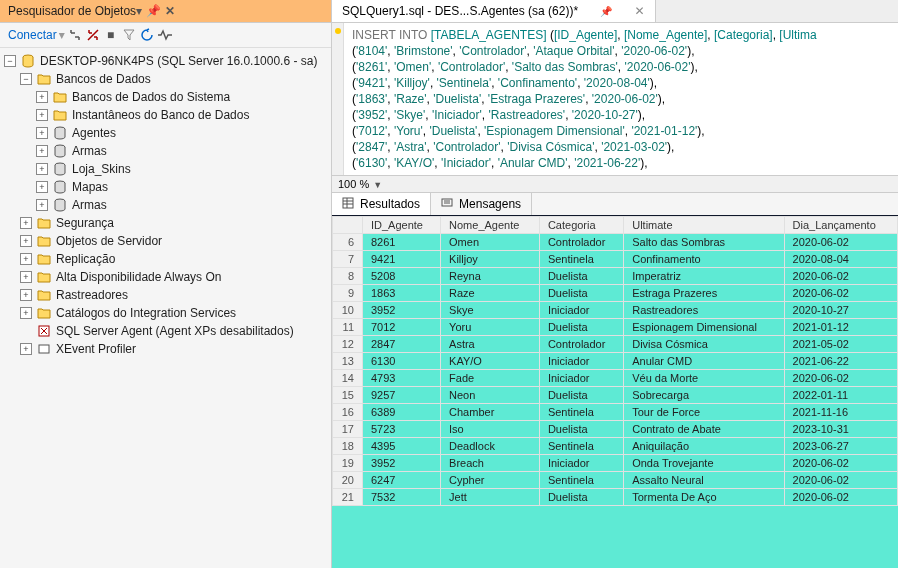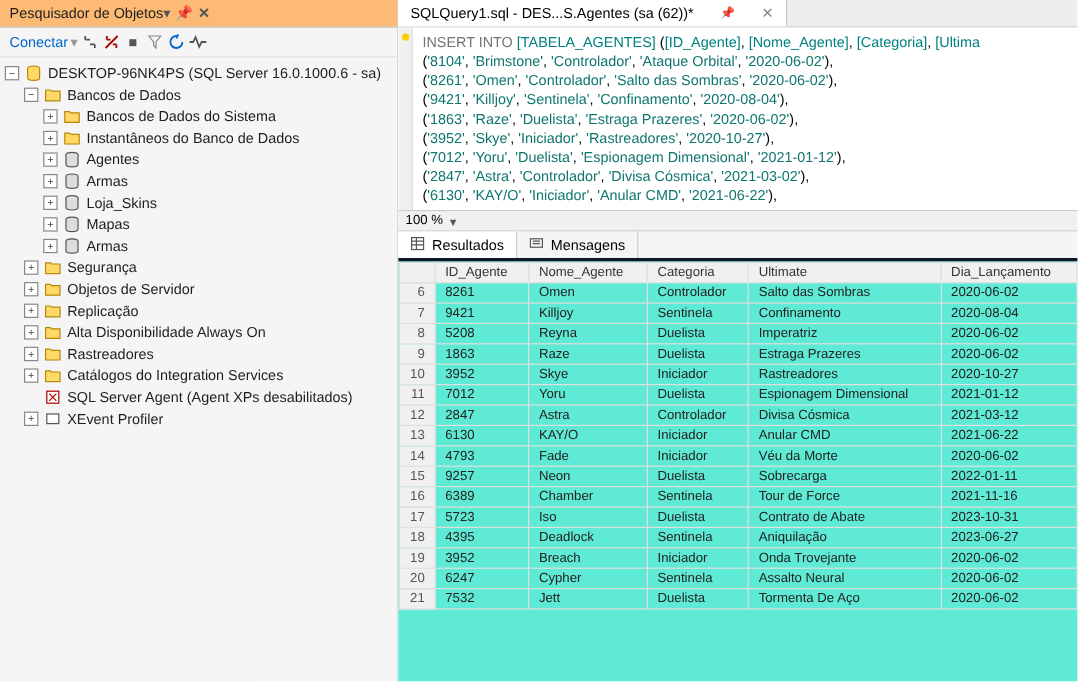--- a/index.html
+++ b/index.html
@@ -30,21 +30,21 @@
 .editor-line{white-space:pre;line-height:16px;padding-left:20px;position:relative}
 .editor-gutter{position:absolute;left:0;top:0;bottom:0;width:12px;background:#f0f0f0;border-right:1px solid #ddd}
 .editor-marker{position:absolute;left:3px;width:6px;height:6px;background:#ffcc00;border-radius:50%}
 .kw{color:#737373}
 .br{color:#000}
 .str{color:#0f766e}
 .ident{color:#008080}
 .zoom-bar{background:#f0f0f0;padding:2px 6px;border-bottom:1px solid #ccc;display:flex;align-items:flex-end;gap:4px}
 .zoom-val{font-size:11px}
 .zoom-dd{font-size:9px;color:#555}
-.result-tabs{background:#f5f5f5;display:flex;border-bottom:3px solid #0f172a}
+.result-tabs{background:#f5f5f5;display:flex;border-bottom:1px solid #0f172a}
 .result-tab{padding:4px 10px;display:flex;align-items:center;gap:4px;cursor:pointer;border-right:1px solid #ccc}
 .result-tab.active{background:#fff}
 .result-tab-icon{width:14px;height:14px;display:inline-flex}
 .grid-wrap{flex:1;overflow:auto;background:#5eead4}
 .grid{border-collapse:collapse;width:100%}
 .grid th,.grid td{border:1px solid #e0e0e0;padding:2px 8px;text-align:left;font-size:11px;white-space:nowrap}
 .grid th{background:#f0f0f0;font-weight:400;color:#333}
 .grid td{color:#222}
 .grid .rownum{background:#f0f0f0;text-align:right;width:30px;color:#555}
 svg{display:block}
@@ -368,21 +368,21 @@
             <td>Duelista</td>
             <td>Espionagem Dimensional</td>
             <td>2021-01-12</td>
           </tr>
           <tr>
             <td class="rownum">12</td>
             <td>2847</td>
             <td>Astra</td>
             <td>Controlador</td>
             <td>Divisa Cósmica</td>
-            <td>2021-03-12</td>
+            <td>2021-05-02</td>
           </tr>
           <tr>
             <td class="rownum">13</td>
             <td>6130</td>
             <td>KAY/O</td>
             <td>Iniciador</td>
             <td>Anular CMD</td>
             <td>2021-06-22</td>
           </tr>
           <tr>

